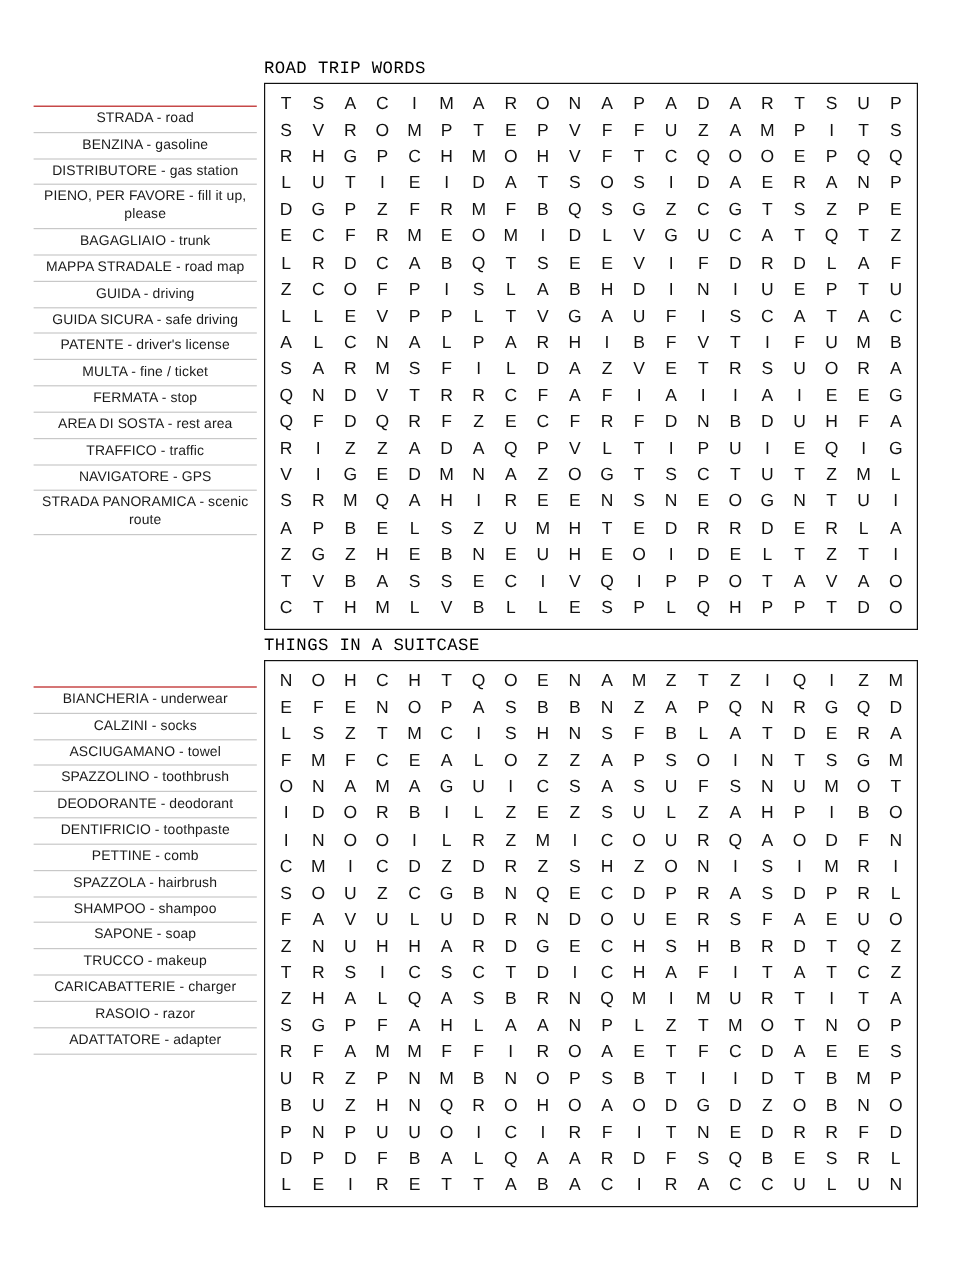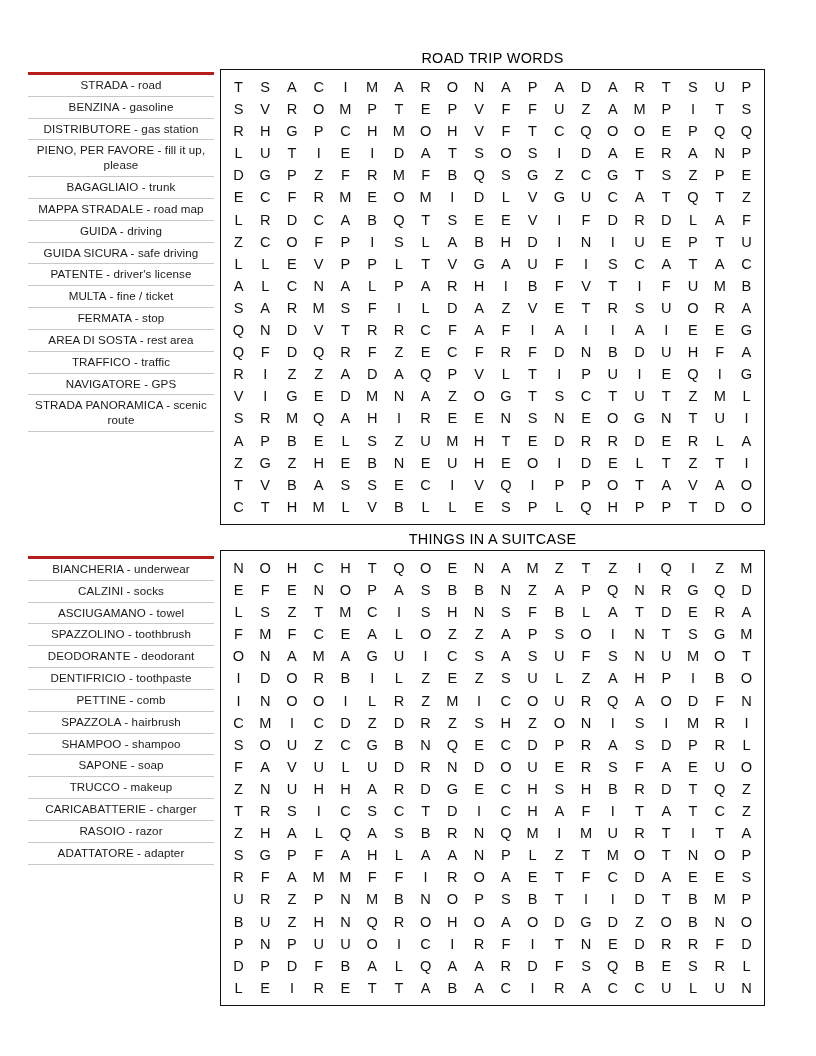--- a/index.html
+++ b/index.html
@@ -44,33 +44,33 @@
 
   .wordlist-item {
     border-bottom: 1px solid #c8c8c8;
     font-size: 11.6px;
     line-height: 1.28;
     text-align: center;
     padding: 3px 2px 3px 2px;
     letter-spacing: 0.1px;
     color: #1a1a1a;
   }
-  .wordlist-item:first-child { border-top: 3px solid #b91c1c; }
+  .wordlist-item:first-child { border-top: 1px solid #b91c1c; margin-top: 16px; }
 
   .grid-area {
     margin-left: 6px;
   }
 
   .grid-title {
     font-size: 14.4px;
-    text-align: center;
     letter-spacing: 0.35px;
     padding-bottom: 3px;
     width: 545px;
     color: #000;
+    font-family: Liberation Mono, monospace;
   }
 
   .grid {
     width: 545px;
     box-sizing: border-box;
     border: 1.6px solid #111111;
     padding: 6px 5px 6px 5px;
     background: #fff;
   }
   .grid-row {

